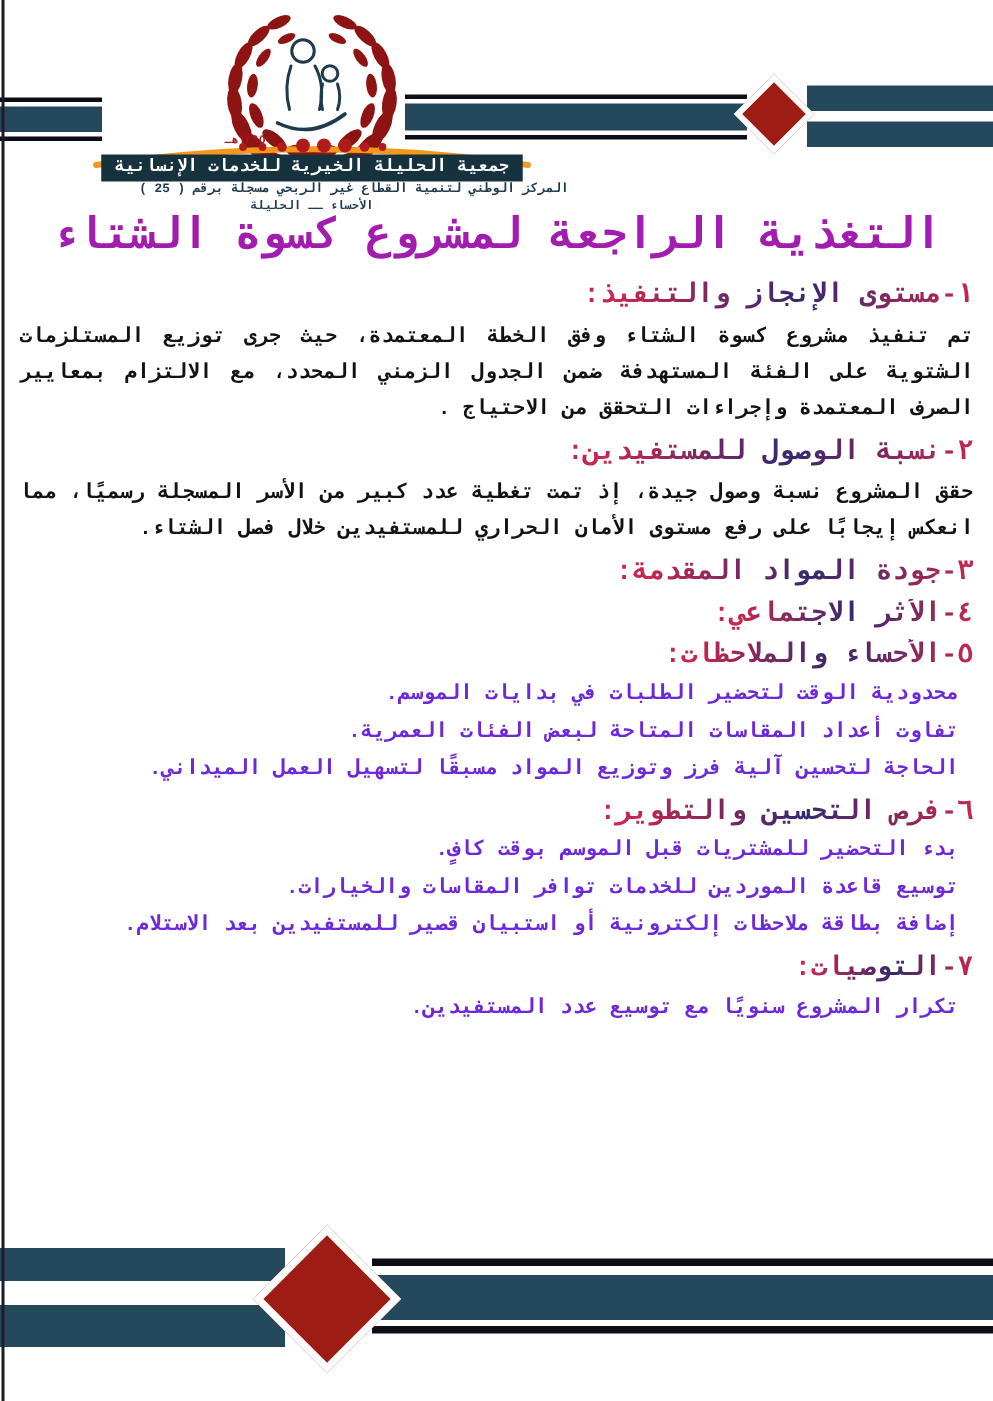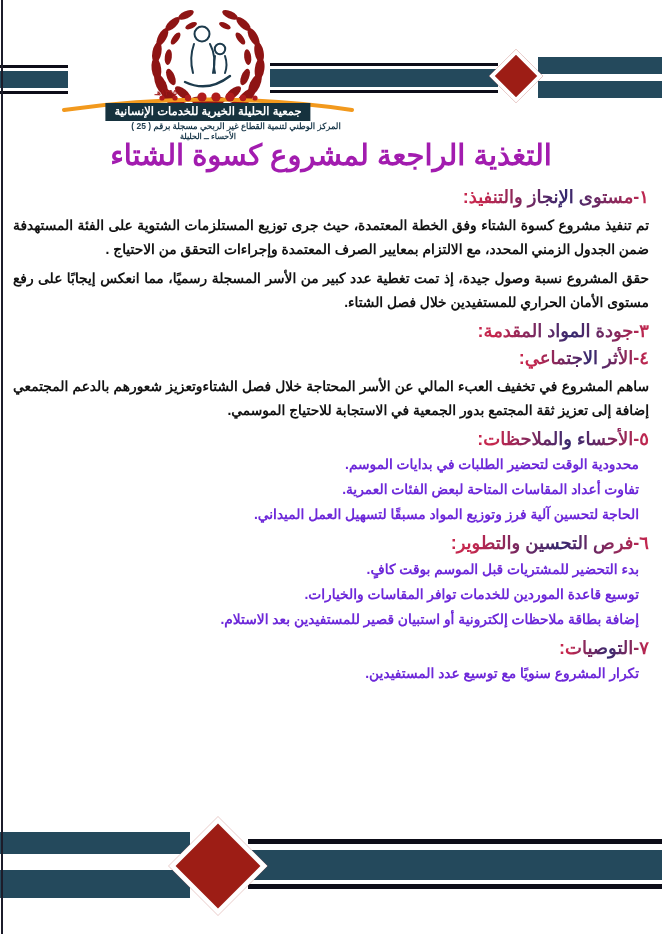--- a/index.html
+++ b/index.html
@@ -1,20 +1,20 @@
 <!DOCTYPE html>
 <html dir="rtl" lang="ar"><head>
 <meta charset="utf-8">
 <style>
   * { margin:0; padding:0; box-sizing:border-box; }
   html,body { background:#e8e8e8; }
   .page {
     position:relative; width:662px; height:934px; margin:0 auto;
     background:#ffffff; overflow:hidden;
-    font-family:Liberation Sans, sans-serif;
+    font-family:Liberation Mono, monospace;
     direction:rtl;
     padding-left:16px;
   }
   .left-edge-line { position:absolute; left:1px; top:0; width:2px; height:934px; background:#1c1c2a; z-index:4; }
 
   
   .stripe { position:absolute; z-index:1; }
   .teal  { background:#24495c; }
   .black { background:#0d0d18; }
 
@@ -172,34 +172,37 @@
 
   <main class="sections" id="sections">
       <section>
         <h2 class="sec-heading">
           <span>١-</span> 
           <span>مستوى الإنجاز والتنفيذ:</span>
         </h2>
         <p class="sec-par">تم تنفيذ مشروع كسوة الشتاء وفق الخطة المعتمدة، حيث جرى توزيع المستلزمات الشتوية على الفئة المستهدفة ضمن الجدول الزمني المحدد، مع الالتزام بمعايير الصرف المعتمدة وإجراءات التحقق من الاحتياج .</p>
       </section>
       <section>
+        <h2 class="sec-heading">
+          <span>٢-</span> 
+          <span>نسبة الوصول للمستفيدين:</span>
+        </h2>
         <p class="sec-par">حقق المشروع نسبة وصول جيدة، إذ تمت تغطية عدد كبير من الأسر المسجلة رسميًا، مما انعكس إيجابًا على رفع مستوى الأمان الحراري للمستفيدين خلال فصل الشتاء.</p>
       </section>
       <section>
         <h2 class="sec-heading">
           <span>٣-</span> 
           <span>جودة المواد المقدمة:</span>
         </h2>
       </section>
       <section>
         <h2 class="sec-heading">
           <span>٤-</span> 
           <span>الأثر الاجتماعي:</span>
         </h2>
-        <p class="sec-par">ساهم المشروع في تخفيف العبء المالي عن الأسر المحتاجة خلال فصل الشتاءوتعزيز شعورهم بالدعم المجتمعي إضافة إلى تعزيز ثقة المجتمع بدور الجمعية في الاستجابة للاحتياج الموسمي.</p>
       </section>
       <section>
         <h2 class="sec-heading">
           <span>٥-</span> 
           <span>الأحساء والملاحظات:</span>
         </h2>
         <p class="sec-line">محدودية الوقت لتحضير الطلبات في بدايات الموسم.</p>
         <p class="sec-line">تفاوت أعداد المقاسات المتاحة لبعض الفئات العمرية.</p>
         <p class="sec-line">الحاجة لتحسين آلية فرز وتوزيع المواد مسبقًا لتسهيل العمل الميداني.</p>
       </section>

